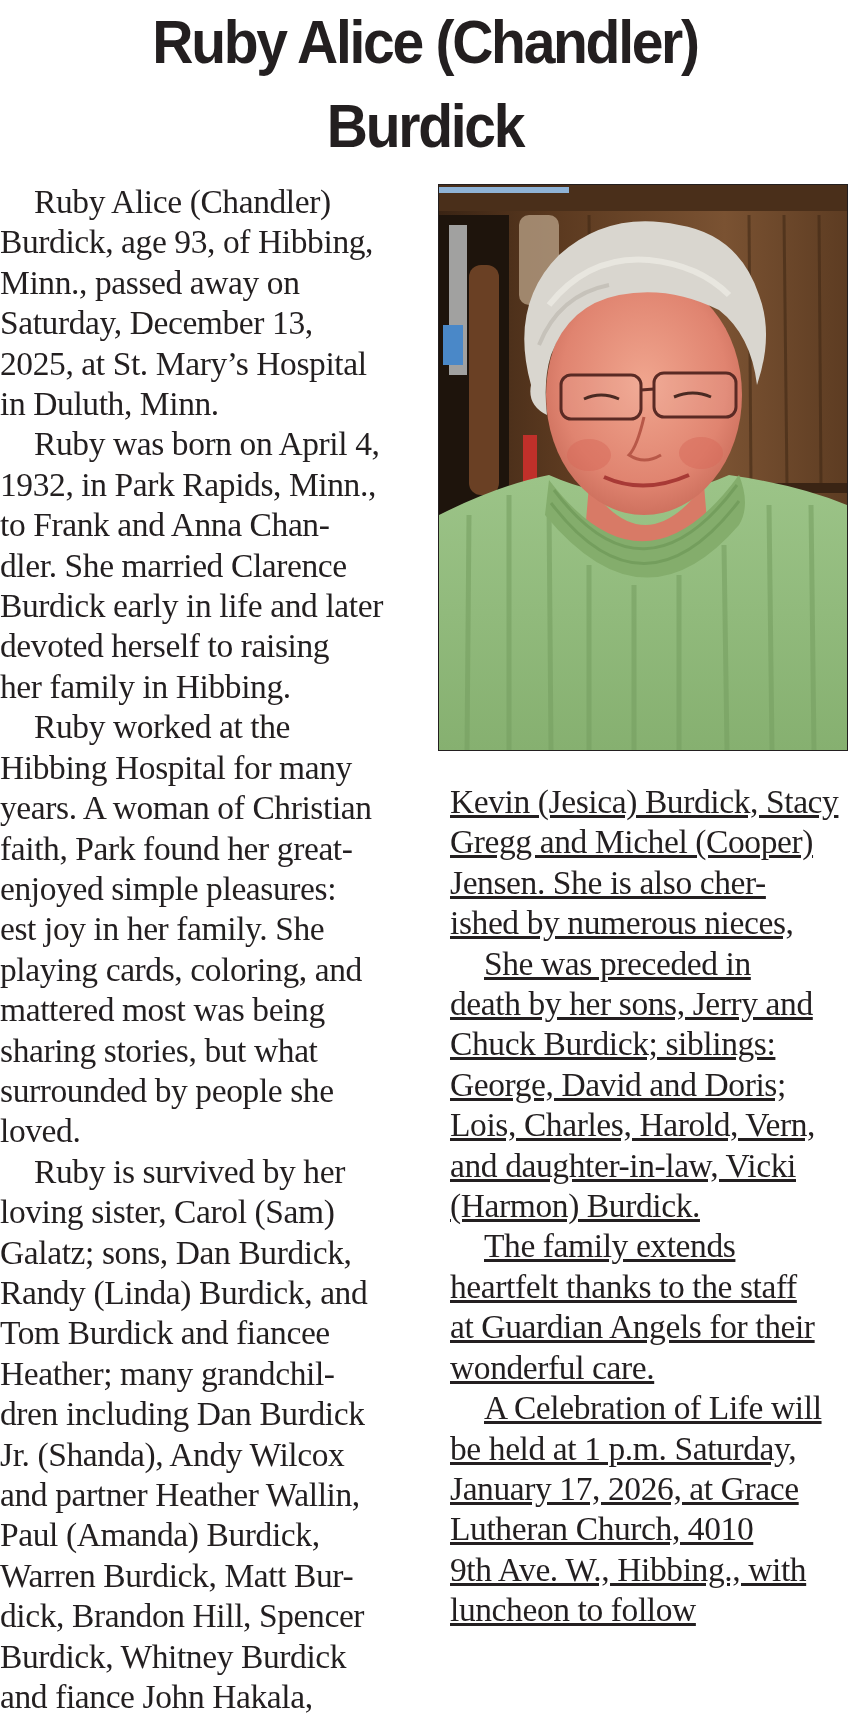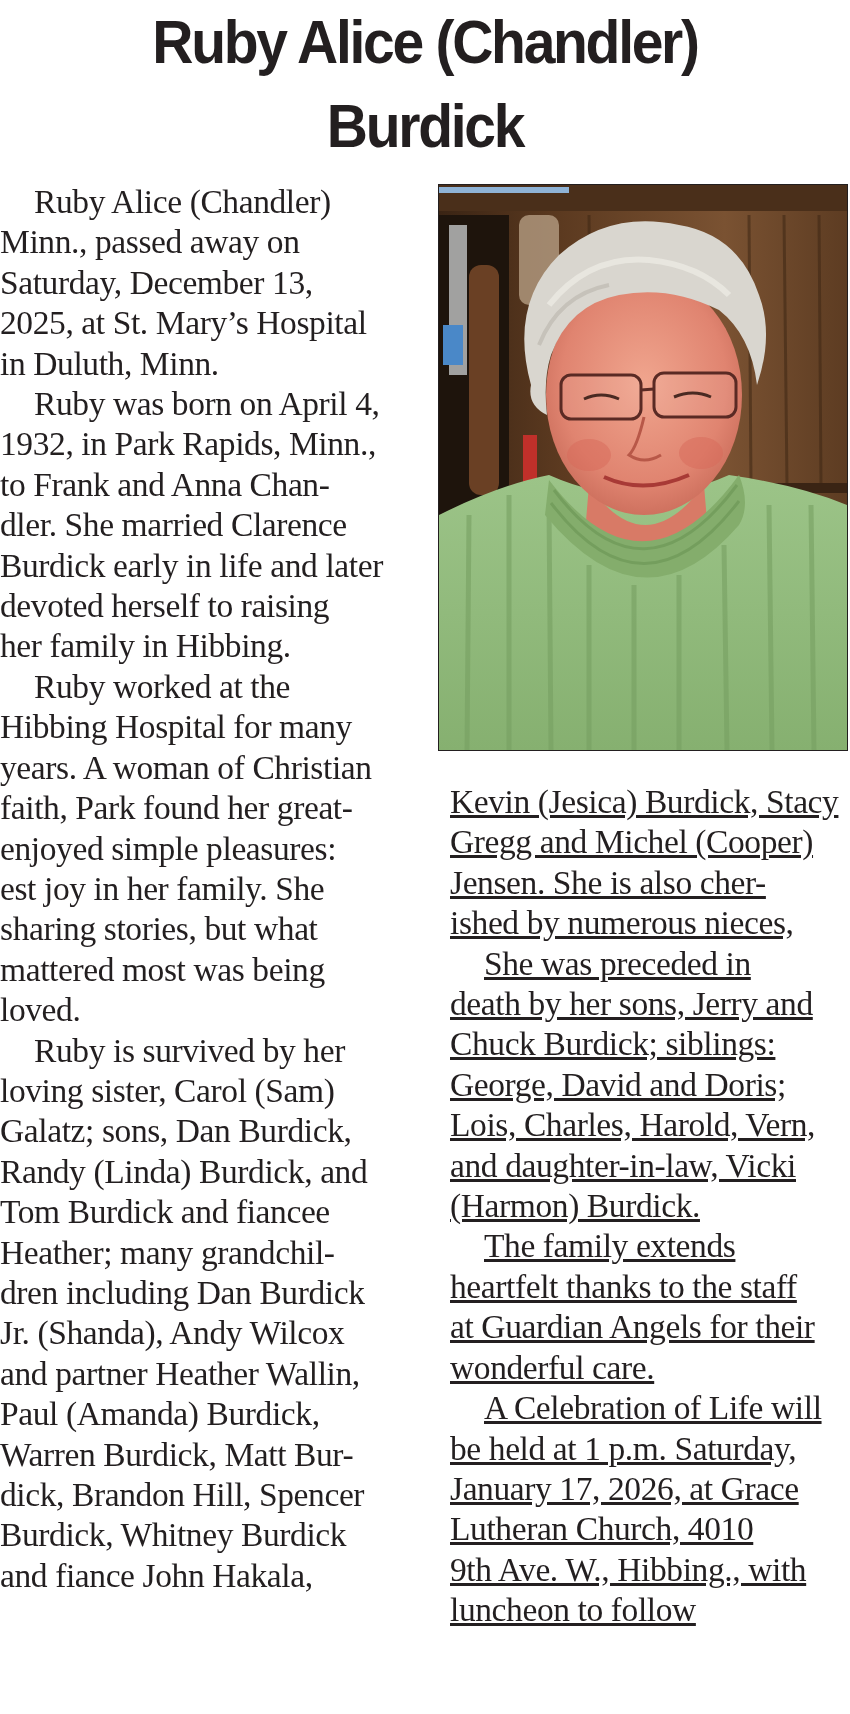--- a/index.html
+++ b/index.html
@@ -75,39 +75,42 @@
 </head>
 <body>
 
 <h1 class="title">
   <span class="line">Ruby Alice (Chandler)</span>
   <span class="line">Burdick</span>
 </h1>
 
 <div class="col col-left" id="col-left">
     <span class="line indent">Ruby Alice (Chandler)</span>
+    <span class="line">Burdick, age 93, of Hibbing,</span>
     <span class="line">Minn., passed away on</span>
     <span class="line">Saturday, December 13,</span>
     <span class="line">2025, at St. Mary’s Hospital</span>
     <span class="line">in Duluth, Minn.</span>
     <span class="line indent">Ruby was born on April 4,</span>
     <span class="line">1932, in Park Rapids, Minn.,</span>
     <span class="line">to Frank and Anna Chan-</span>
     <span class="line">dler. She married Clarence</span>
     <span class="line">Burdick early in life and later</span>
     <span class="line">devoted herself to raising</span>
     <span class="line">her family in Hibbing.</span>
     <span class="line indent">Ruby worked at the</span>
     <span class="line">Hibbing Hospital for many</span>
     <span class="line">years. A woman of Christian</span>
     <span class="line">faith, Park found her great-</span>
     <span class="line">enjoyed simple pleasures:</span>
     <span class="line">est joy in her family. She</span>
+    <span class="line">playing cards, coloring, and</span>
+    <span class="line">mattered most was being</span>
     <span class="line">sharing stories, but what</span>
-    <span class="line">mattered most was being</span>
+    <span class="line">surrounded by people she</span>
     <span class="line">loved.</span>
     <span class="line indent">Ruby is survived by her</span>
     <span class="line">loving sister, Carol (Sam)</span>
     <span class="line">Galatz; sons, Dan Burdick,</span>
     <span class="line">Randy (Linda) Burdick, and</span>
     <span class="line">Tom Burdick and fiancee</span>
     <span class="line">Heather; many grandchil-</span>
     <span class="line">dren including Dan Burdick</span>
     <span class="line">Jr. (Shanda), Andy Wilcox</span>
     <span class="line">and partner Heather Wallin,</span>

